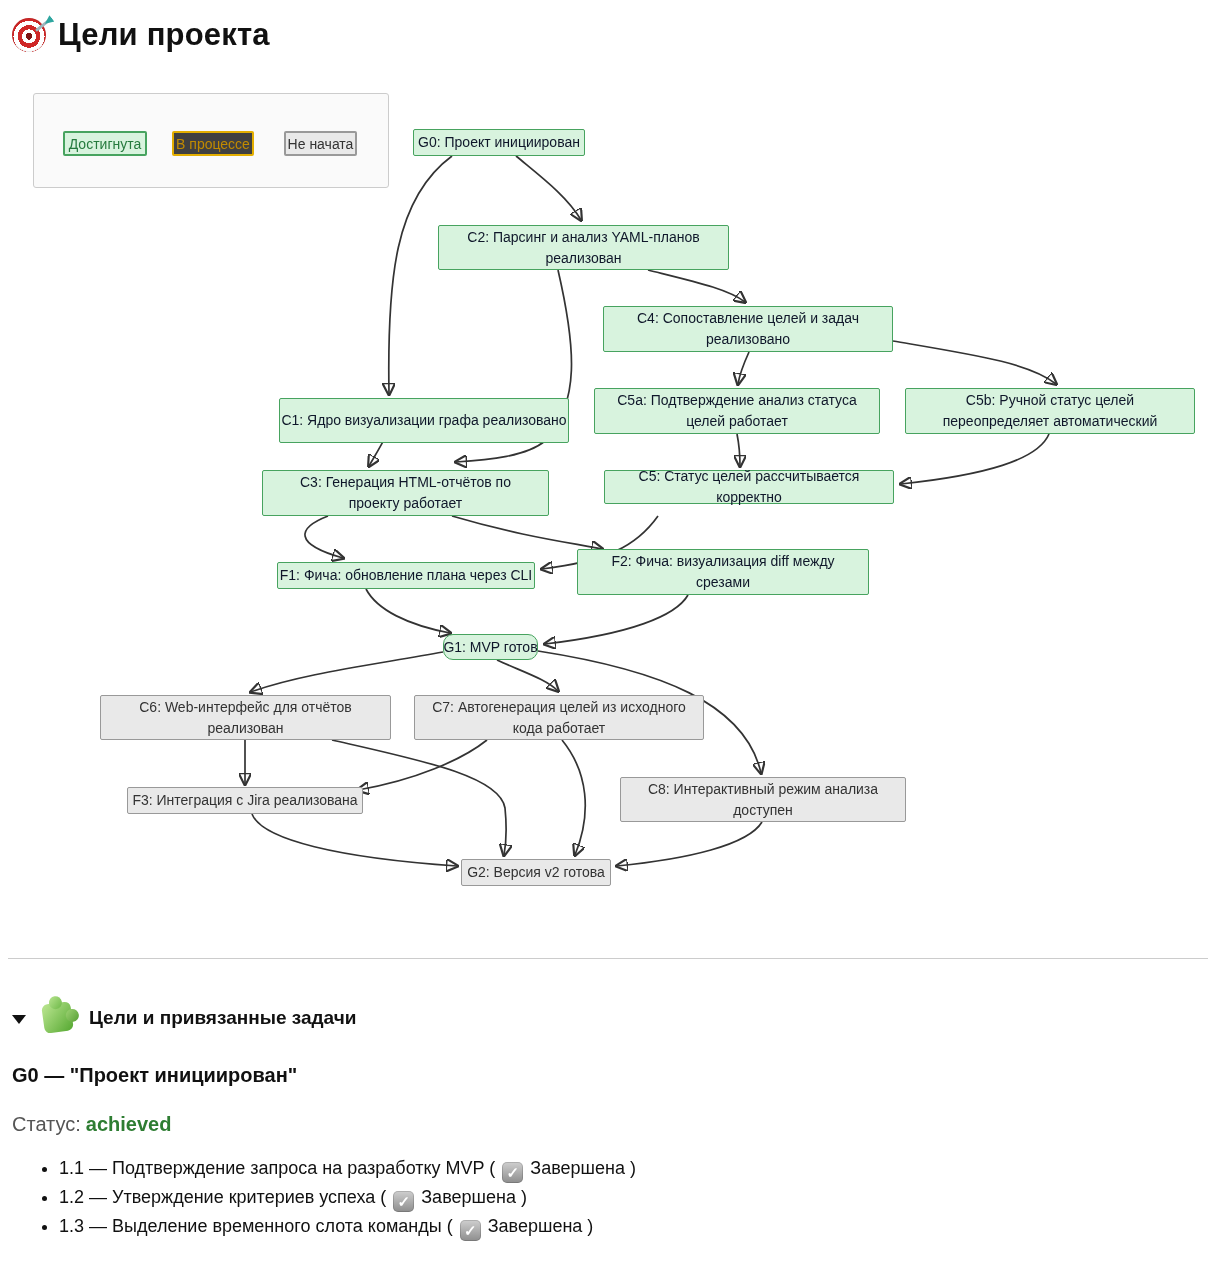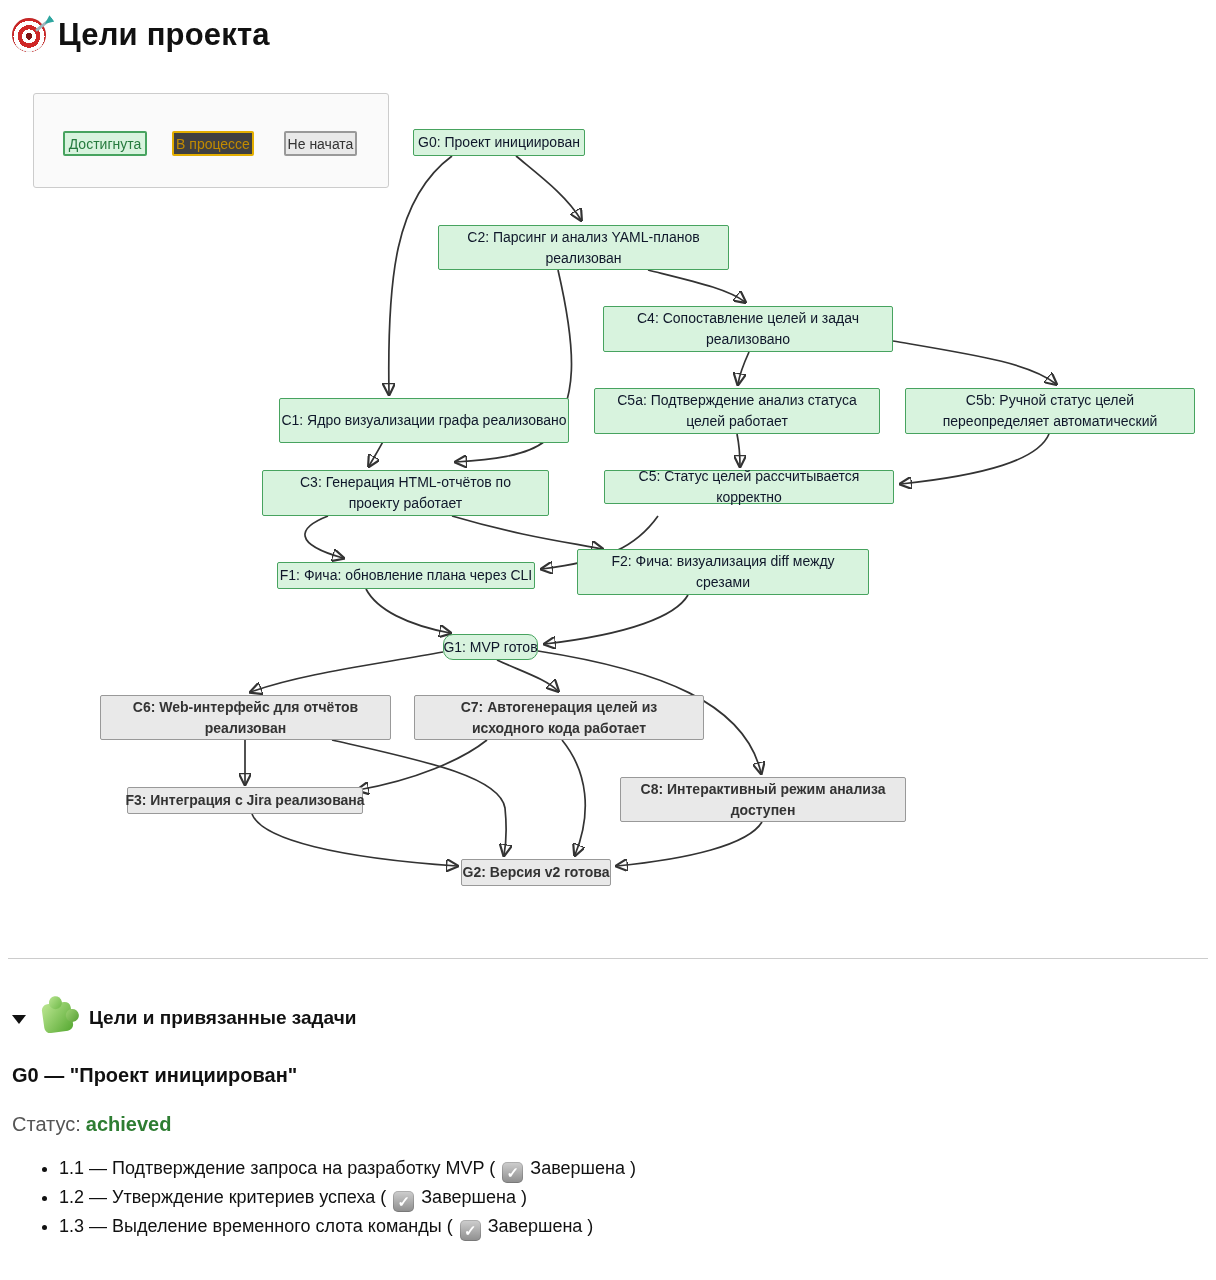--- a/index.html
+++ b/index.html
@@ -26,21 +26,21 @@
     background:#fafafa; border:1px solid #ccc; border-radius:3px; }
   .legend-chip { position:absolute; top:37px; height:25px; display:flex; align-items:center;
     justify-content:center; font-size:14px; border-radius:2px; padding:8px 9px; white-space:nowrap; }
   .chip-achieved { left:29px; width:84px; background:#d8f3de; border:2px solid #47a35f; color:#267a3e; }
   .chip-progress { left:138px; width:82px; background:#404040; border:2px solid #e3ae00; color:#c18a00; }
   .chip-notstarted { left:250px; width:73px; background:#e9e9e9; border:2px solid #999; color:#333; }
 
   .node { position:absolute; display:flex; align-items:center; justify-content:center;
     text-align:center; font-size:14px; line-height:1.5; padding:3px 10px; border-radius:2px; }
   .node.green { background:#d8f3de; border:1.6px solid #47a35f; color:#0f172a; }
-  .node.gray  { background:#e9e9e9; border:1.6px solid #999;    color:#333;font-weight:bold; }
+  .node.gray  { background:#e9e9e9; border:1.6px solid #999;    color:#333; }
   .node.one-line { white-space:nowrap; }
 
   
   .divider { border:none; border-top:1px solid #ccc; margin:0 8px; }
   .tasks { margin:44px 0 0 12px; }
   .section-summary { display:flex; align-items:center; gap:13px; cursor:pointer; }
   .caret-icon { width:0; height:0; border-left:7px solid transparent; border-right:7px solid transparent;
     border-top:9px solid #111; margin-top:4px; }
   .puzzle-icon { width:29px; height:29px; border-radius:6px; position:relative; margin:0 4px;
     background:linear-gradient(135deg,#b3e189 10%,#5fae3a 90%); transform:rotate(-8deg); flex:0 0 auto; }

